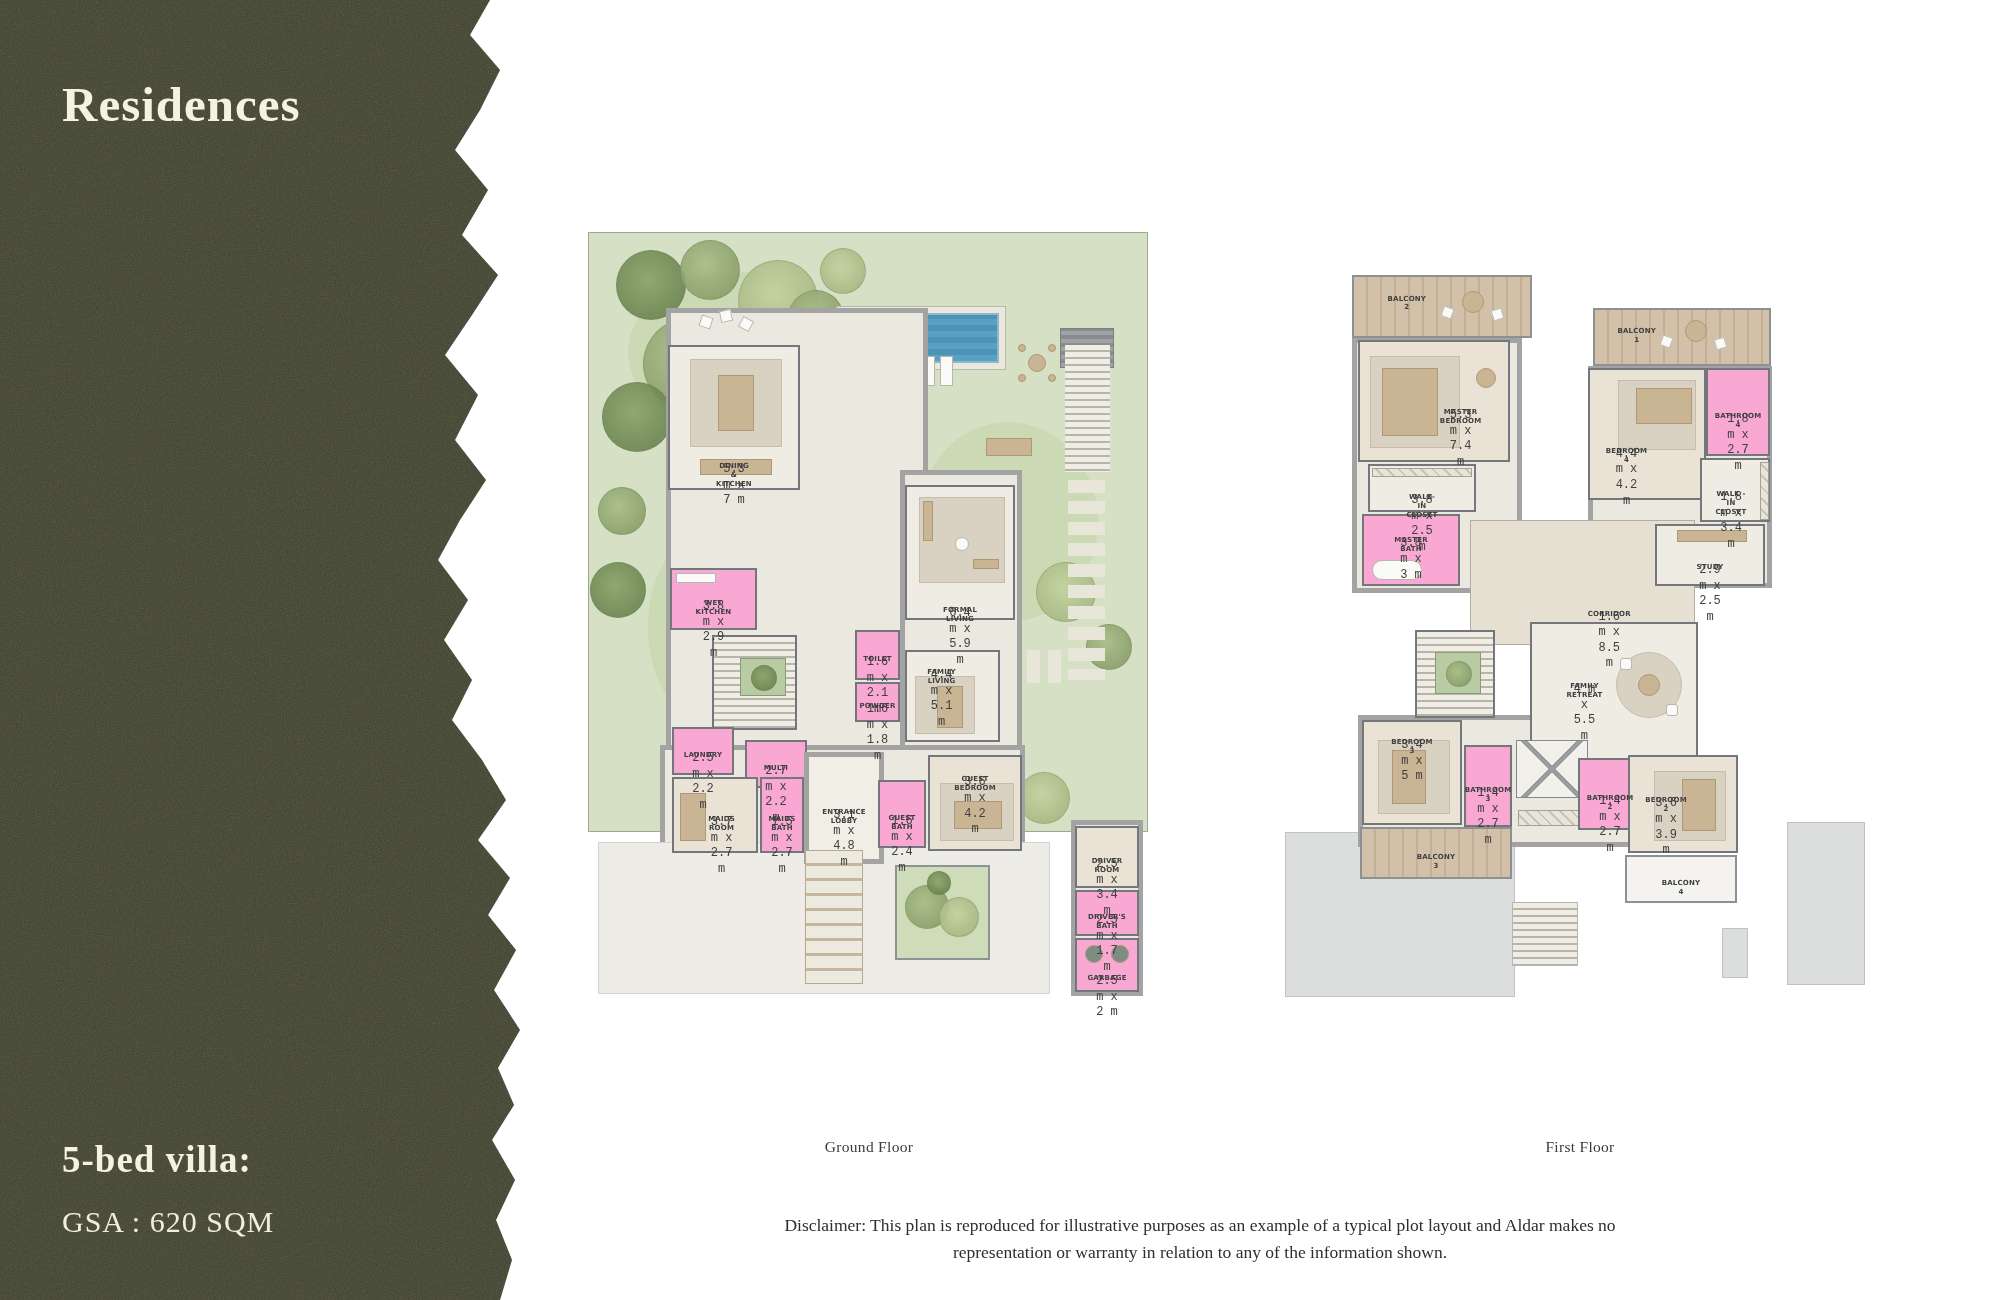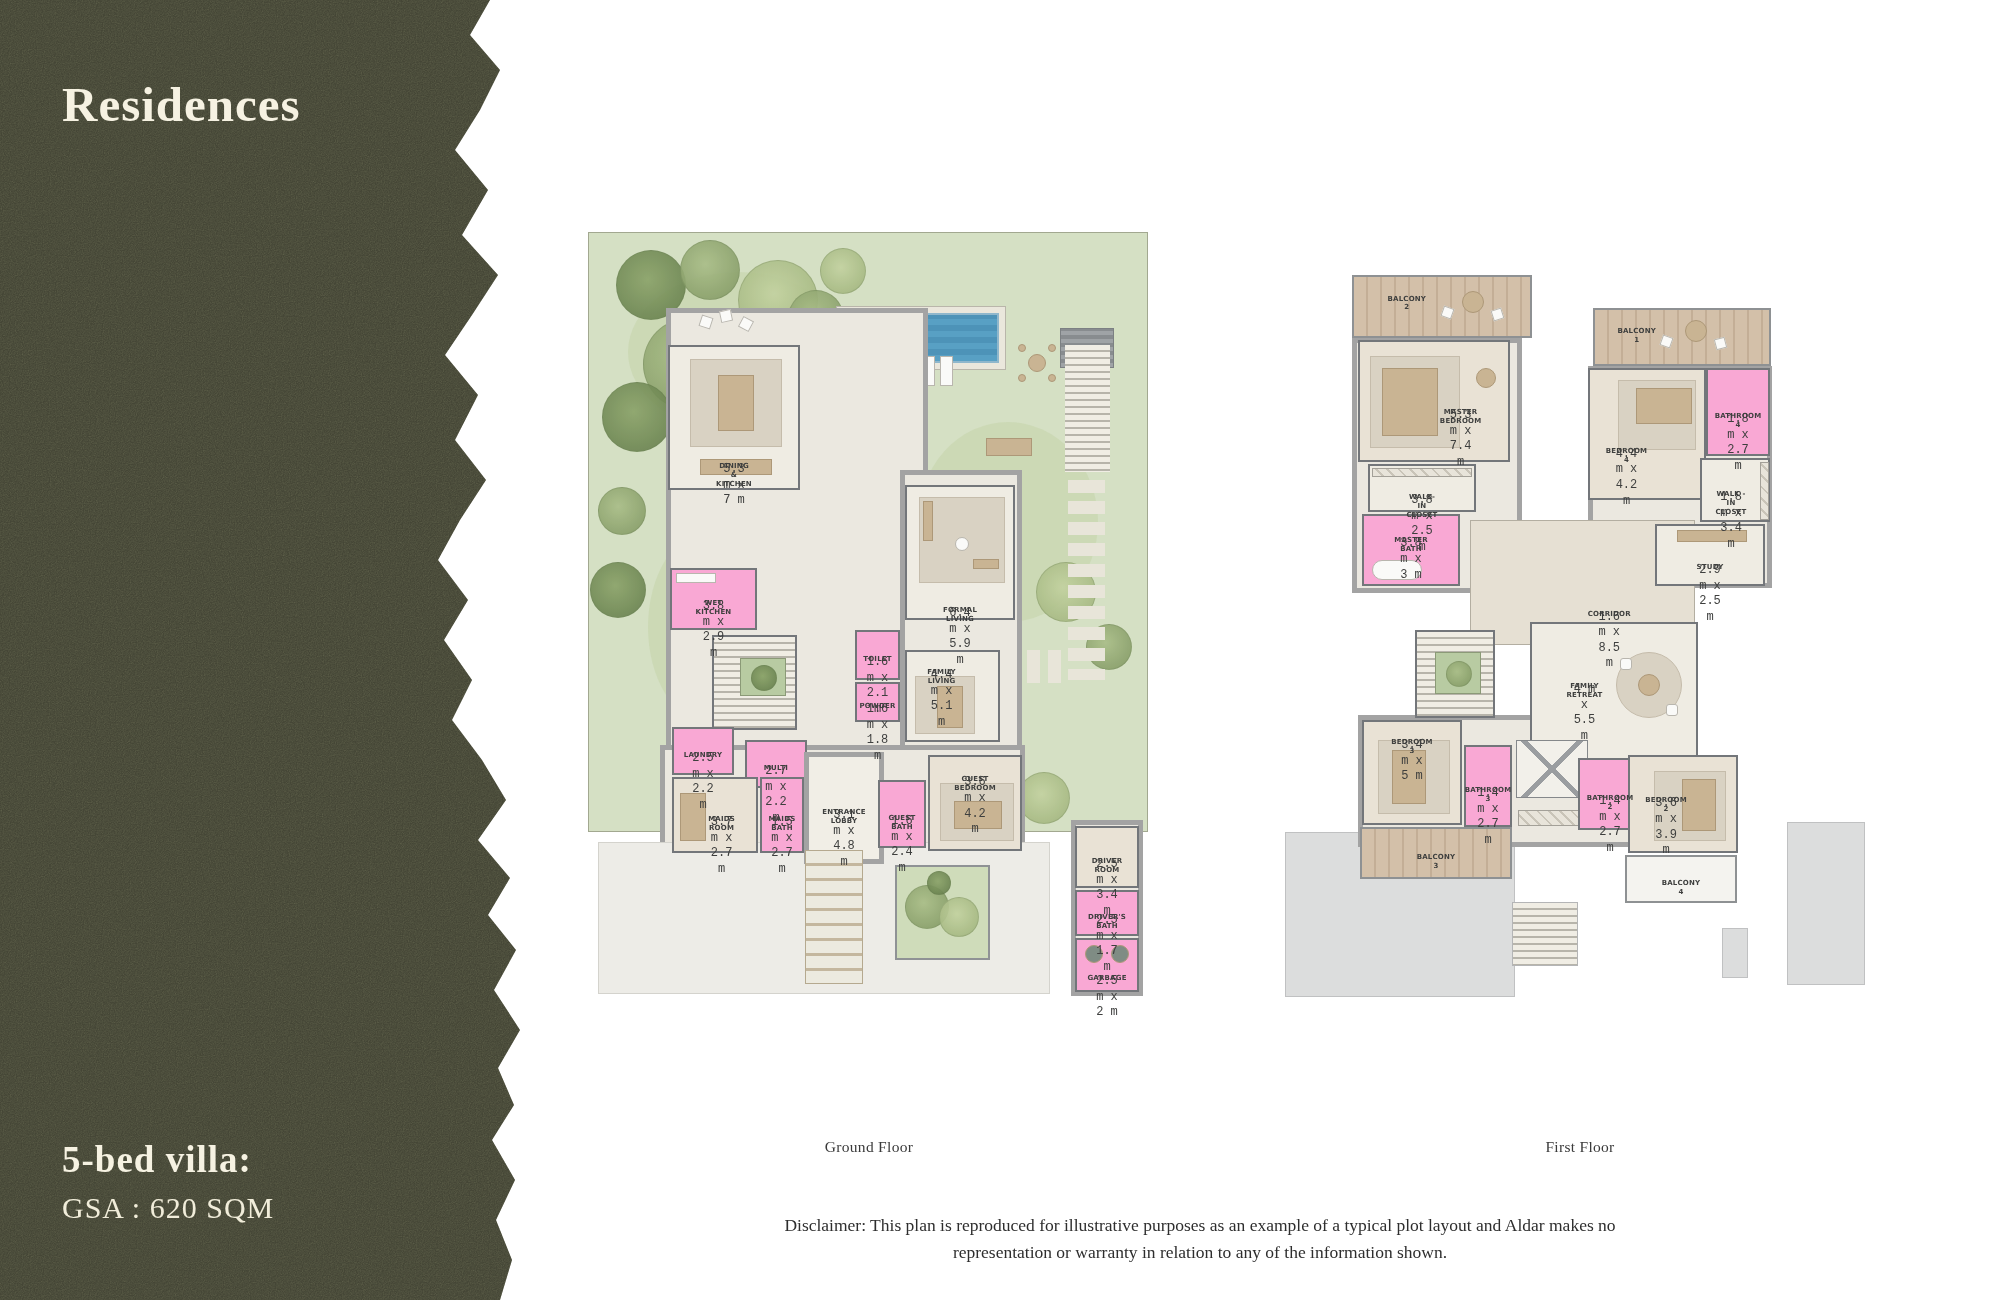--- a/index.html
+++ b/index.html
@@ -4,21 +4,21 @@
 <style>
   html,body{margin:0;padding:0;background:#fff;}
   .page{position:relative;width:2000px;height:1300px;background:#ffffff;overflow:hidden;
         font-family:"Liberation Serif",serif;}
   
   .sidebar-svg{position:absolute;left:0;top:0;}
   .side-title{position:absolute;left:62px;top:70px;color:#f6f2e2;font-weight:bold;
               font-size:49px;line-height:1.44;letter-spacing:1px;}
   .villa-block{position:absolute;left:62px;top:1138px;color:#f6f2e2;}
   .villa-type{font-size:37px;font-weight:bold;letter-spacing:1px;}
-  .villa-gsa{font-size:30px;margin-top:10px;letter-spacing:1px;color:#f1edda;text-align:right;}
+  .villa-gsa{font-size:30px;margin-top:24px;letter-spacing:1px;color:#f1edda;text-align:right;}
   
   .plan{position:absolute;}
   .plan *{position:absolute;box-sizing:border-box;}
   .garden{background:#d5e0c4;border:1px solid #a2a890;}
   .patch{border-radius:50%;background:#c4d4aa;opacity:.55;}
   .tree{border-radius:50%;background:radial-gradient(circle at 42% 40%,#a9bd87,#7e9560);
         opacity:.9;border:1px solid rgba(90,110,70,.25);}
   .tree.dark{background:radial-gradient(circle at 45% 42%,#8aa268,#617a49);}
   .tree.lite{background:radial-gradient(circle at 45% 42%,#c3d2a0,#9cb078);}
   .underlay{background:#ebe8e0;border:5px solid #a3a3a3;}

